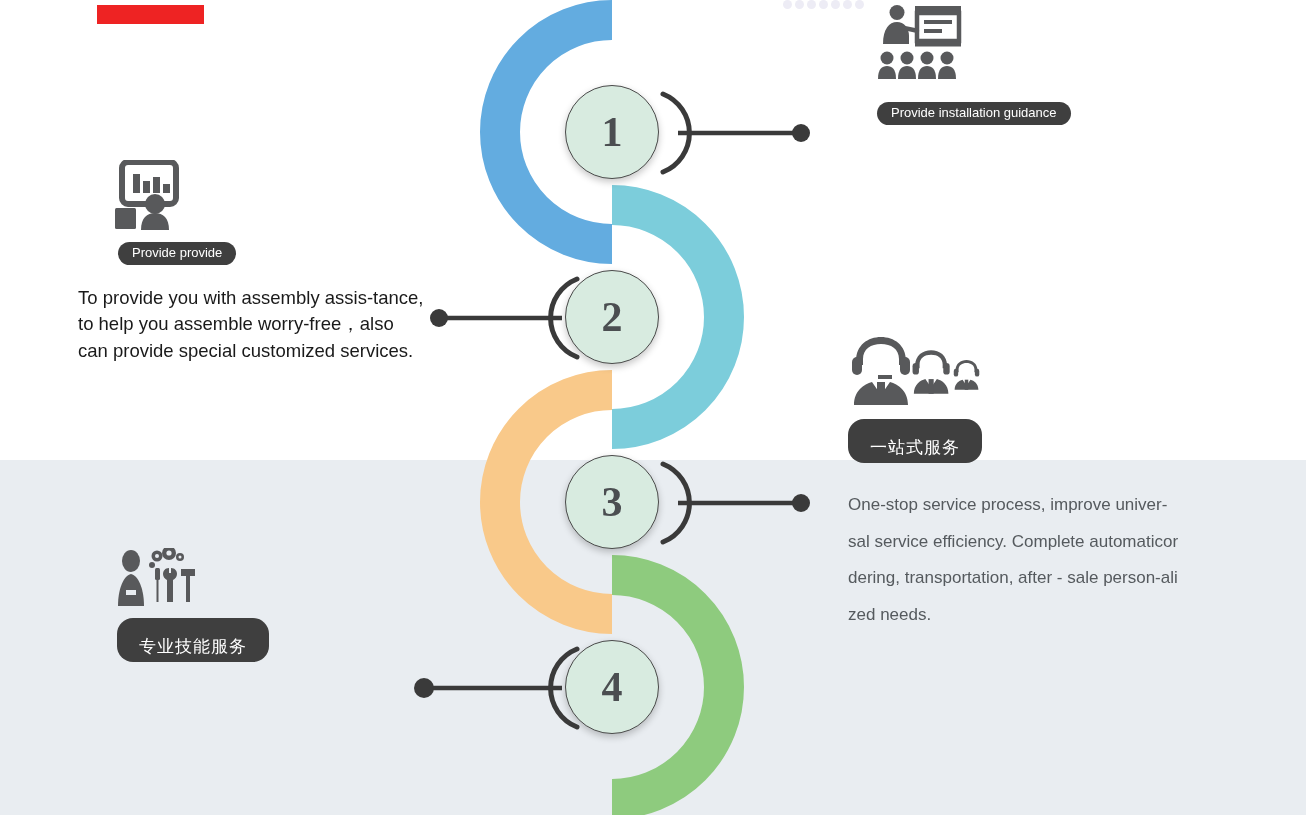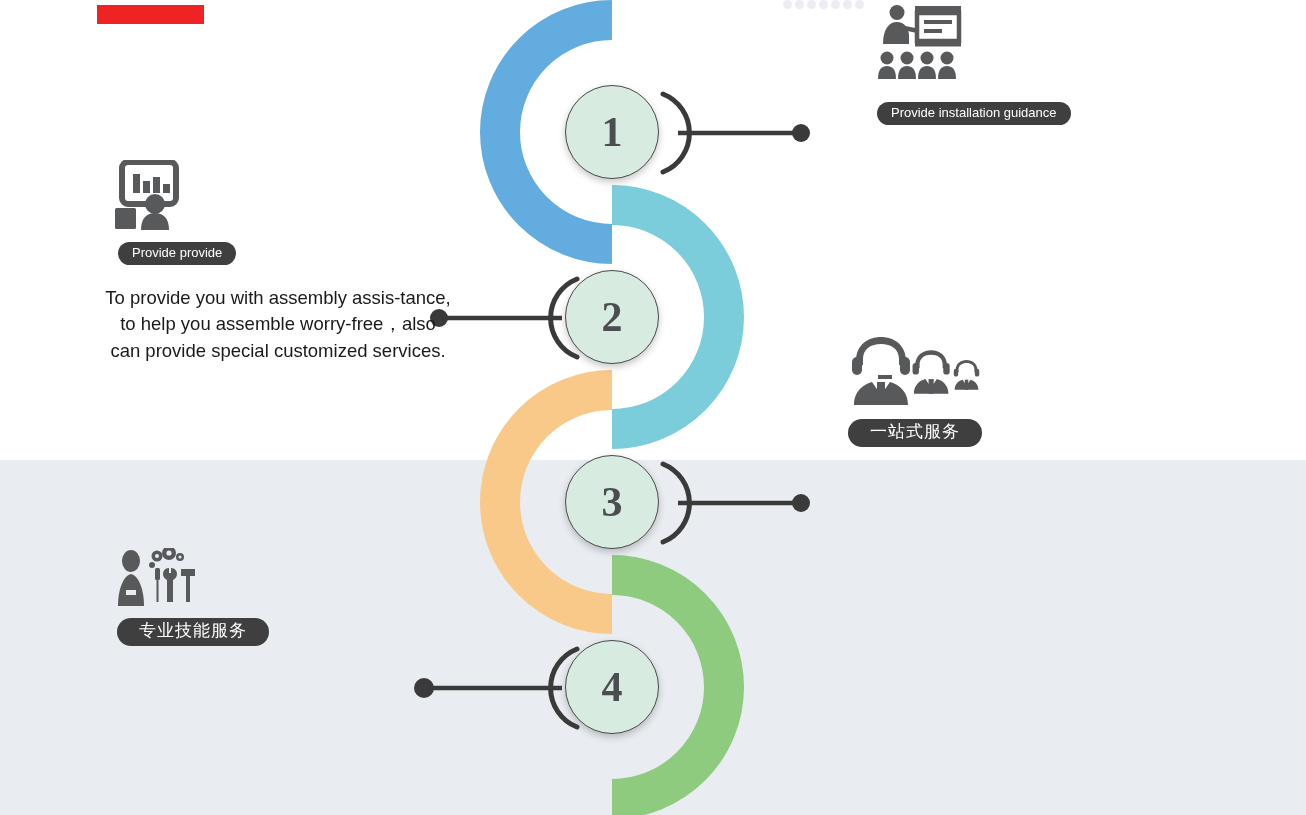--- a/index.html
+++ b/index.html
@@ -98,21 +98,21 @@
     background: #3f3f3f;
     color: #ffffff;
     border-radius: 14px;
     padding: 3px 14px 4px 14px;
     font-size: 13px;
     line-height: 1.2;
     white-space: nowrap;
   }
   .pill.cjk {
     font-size: 17px;
-    padding: 3px 22px 5px 22px;
+    padding: 19px 22px 5px 22px;
     border-radius: 16px;
     letter-spacing: 1px;
   }
   .desc {
     color: #1a1a1a;
     font-size: 18.5px;
     line-height: 1.45;
     white-space: pre-line;
   }
   .desc.gray {
@@ -121,21 +121,21 @@
     line-height: 2.15;
   }
   
   #block1 { left: 877px; top: 4px; width: 400px; }
   #block1 .pill { margin-top: 10px; }
   #block1 .desc { margin-top: 22px; }
 
   #block2 { left: 78px; top: 160px; width: 400px; }
   #block2 .icon-wrap { margin-left: 32px; }
   #block2 .pill { margin-top: 10px; margin-left: 40px; }
-  #block2 .desc { margin-top: 20px; text-align: center; }
+  #block2 .desc { margin-top: 20px; }
 
   #block3 { left: 848px; top: 335px; width: 400px; }
   #block3 .pill { margin-top: 12px; }
   #block3 .desc { margin-top: 24px; }
 
   #block4 { left: 45px; top: 548px; width: 400px; }
   #block4 .icon-wrap { margin-left: 70px; }
   #block4 .pill { margin-top: 10px; margin-left: 72px; }
   #block4 .desc { margin-top: 22px; }
 </style>
@@ -310,20 +310,24 @@
           <rect x="4" y="22" width="10" height="18" rx="5"></rect>
           <rect x="52" y="22" width="10" height="18" rx="5"></rect>
           <circle cx="25" cy="26" r="4.5" fill="#ffffff"></circle>
           <circle cx="42" cy="26" r="4.5" fill="#ffffff"></circle>
           <path d="M 6 70 C 6 56 16 49 24 47 L 33 60 L 42 47 C 50 49 60 56 60 70 Z"></path>
           <rect x="29" y="47" width="8" height="23"></rect>
         </g>
       </svg>
     </span>
     <span class="pill cjk">一站式服务</span>
+    <div class="desc gray">One-stop service process, improve univer-
+sal service efficiency. Complete automaticor
+dering, transportation, after - sale person-ali
+zed needs.</div>
   </div>
 
   <div class="block" id="block4">
     <span class="icon-wrap">
       <svg width="86" height="60" viewBox="0 0 86 60" fill="#58595b">
 
         <ellipse cx="16" cy="13" rx="9" ry="11"></ellipse>
 
         <path d="M 3 58 C 3 42 8 28 16 26 C 24 28 29 42 29 58 Z"></path>
         <rect x="11" y="42" width="10" height="5" fill="#e9edf1"></rect>

